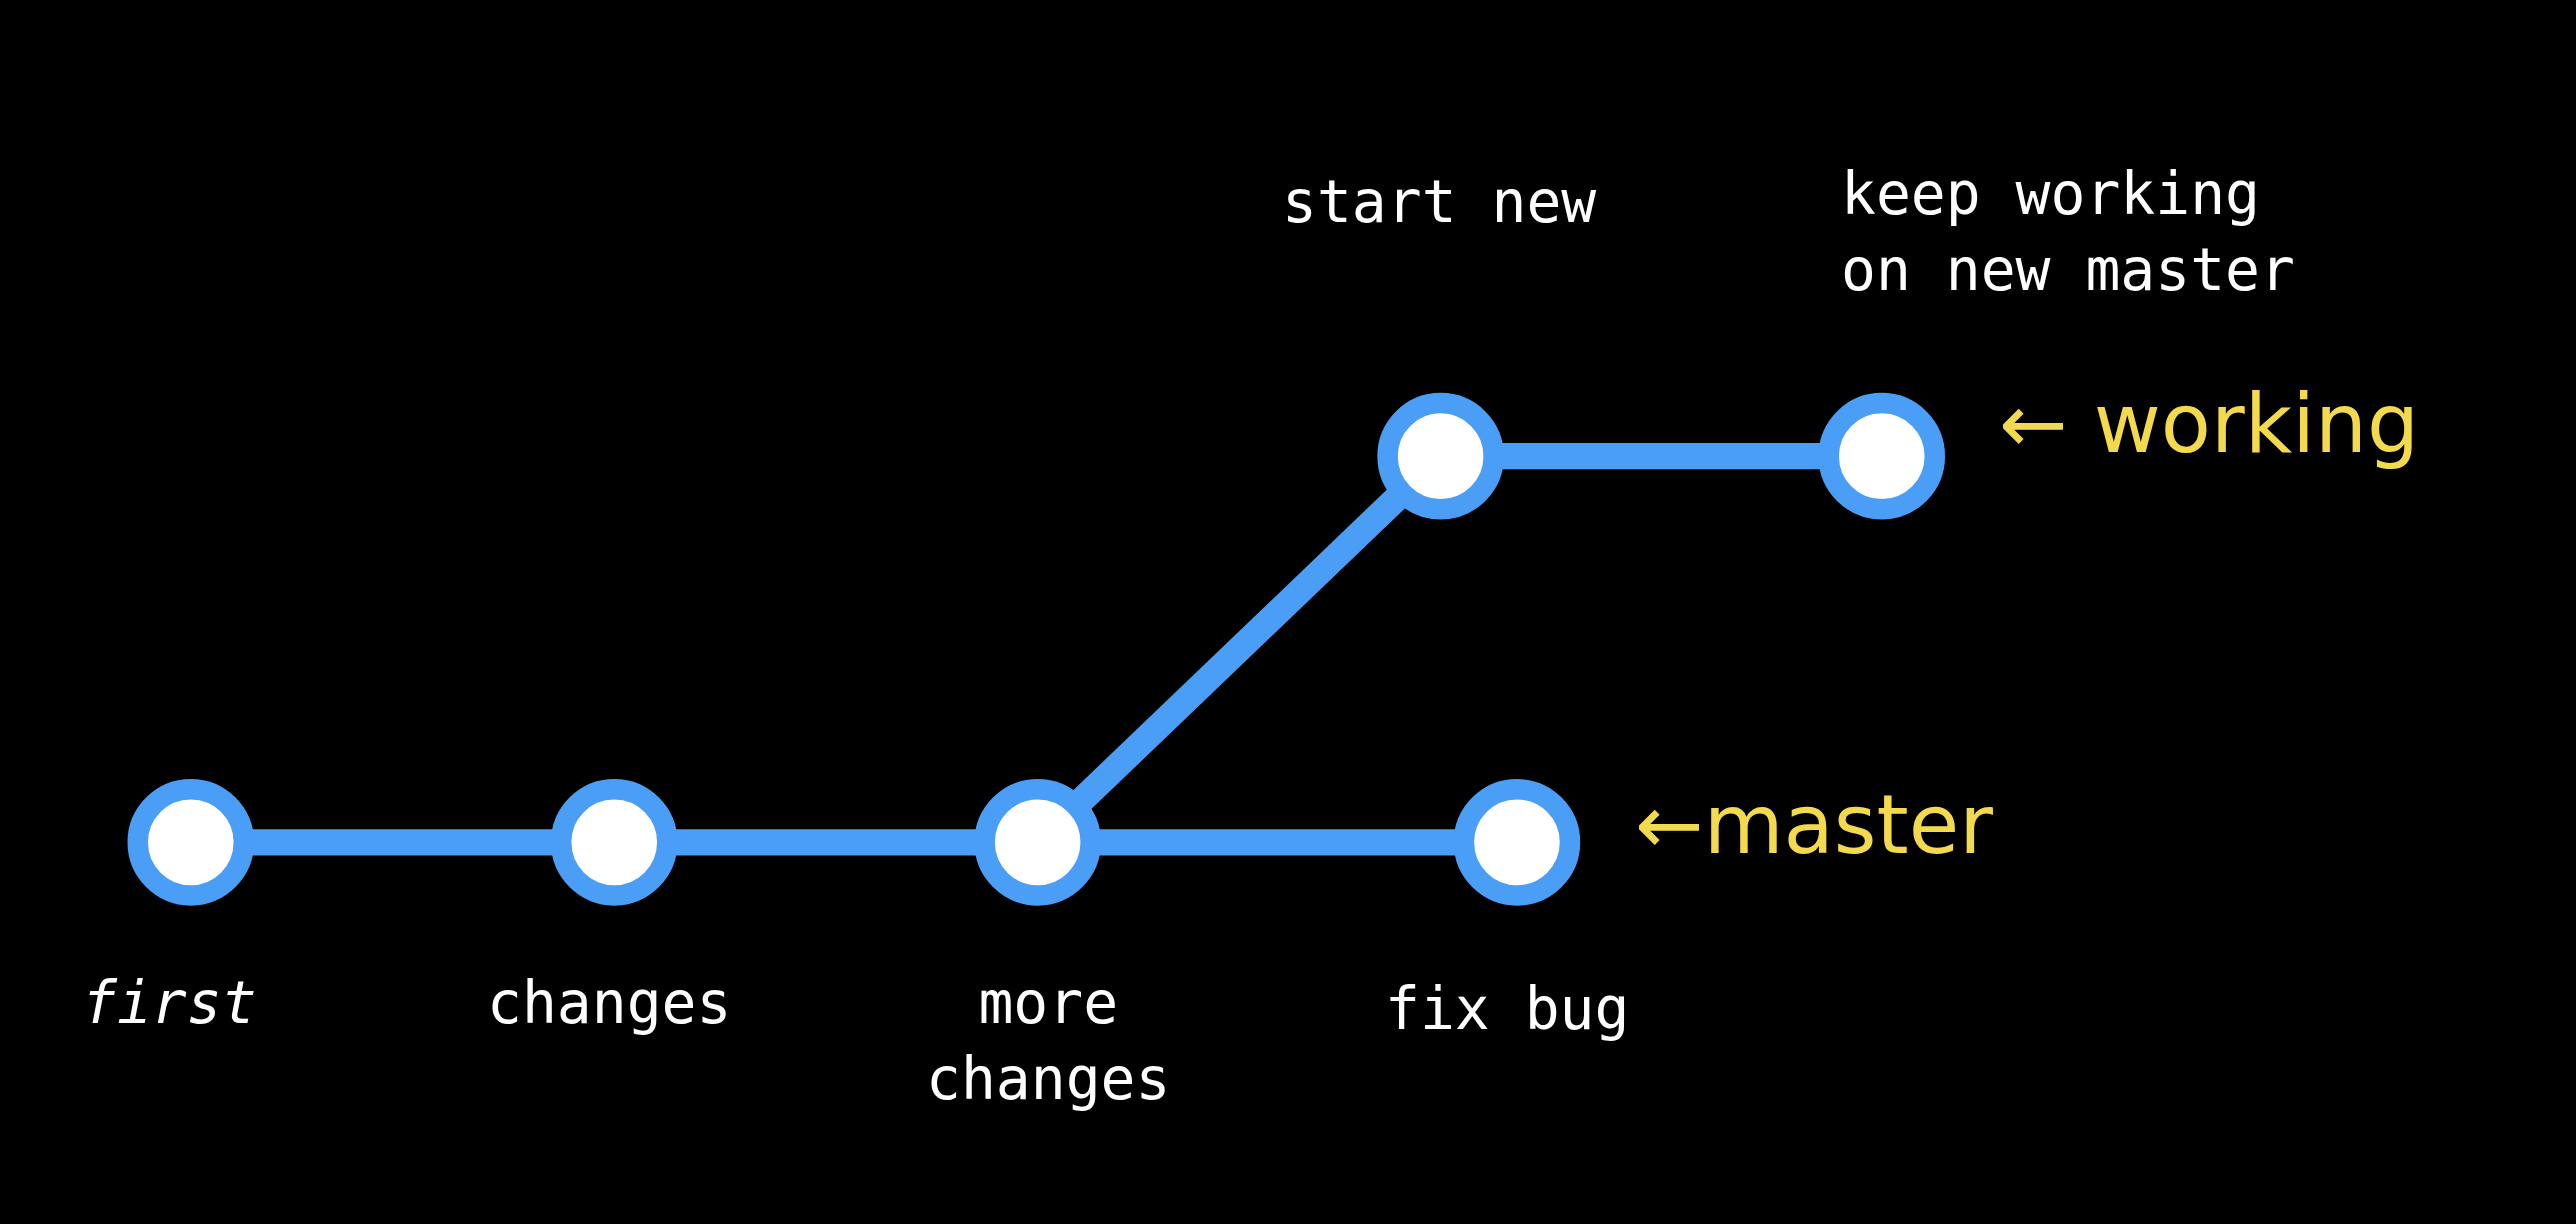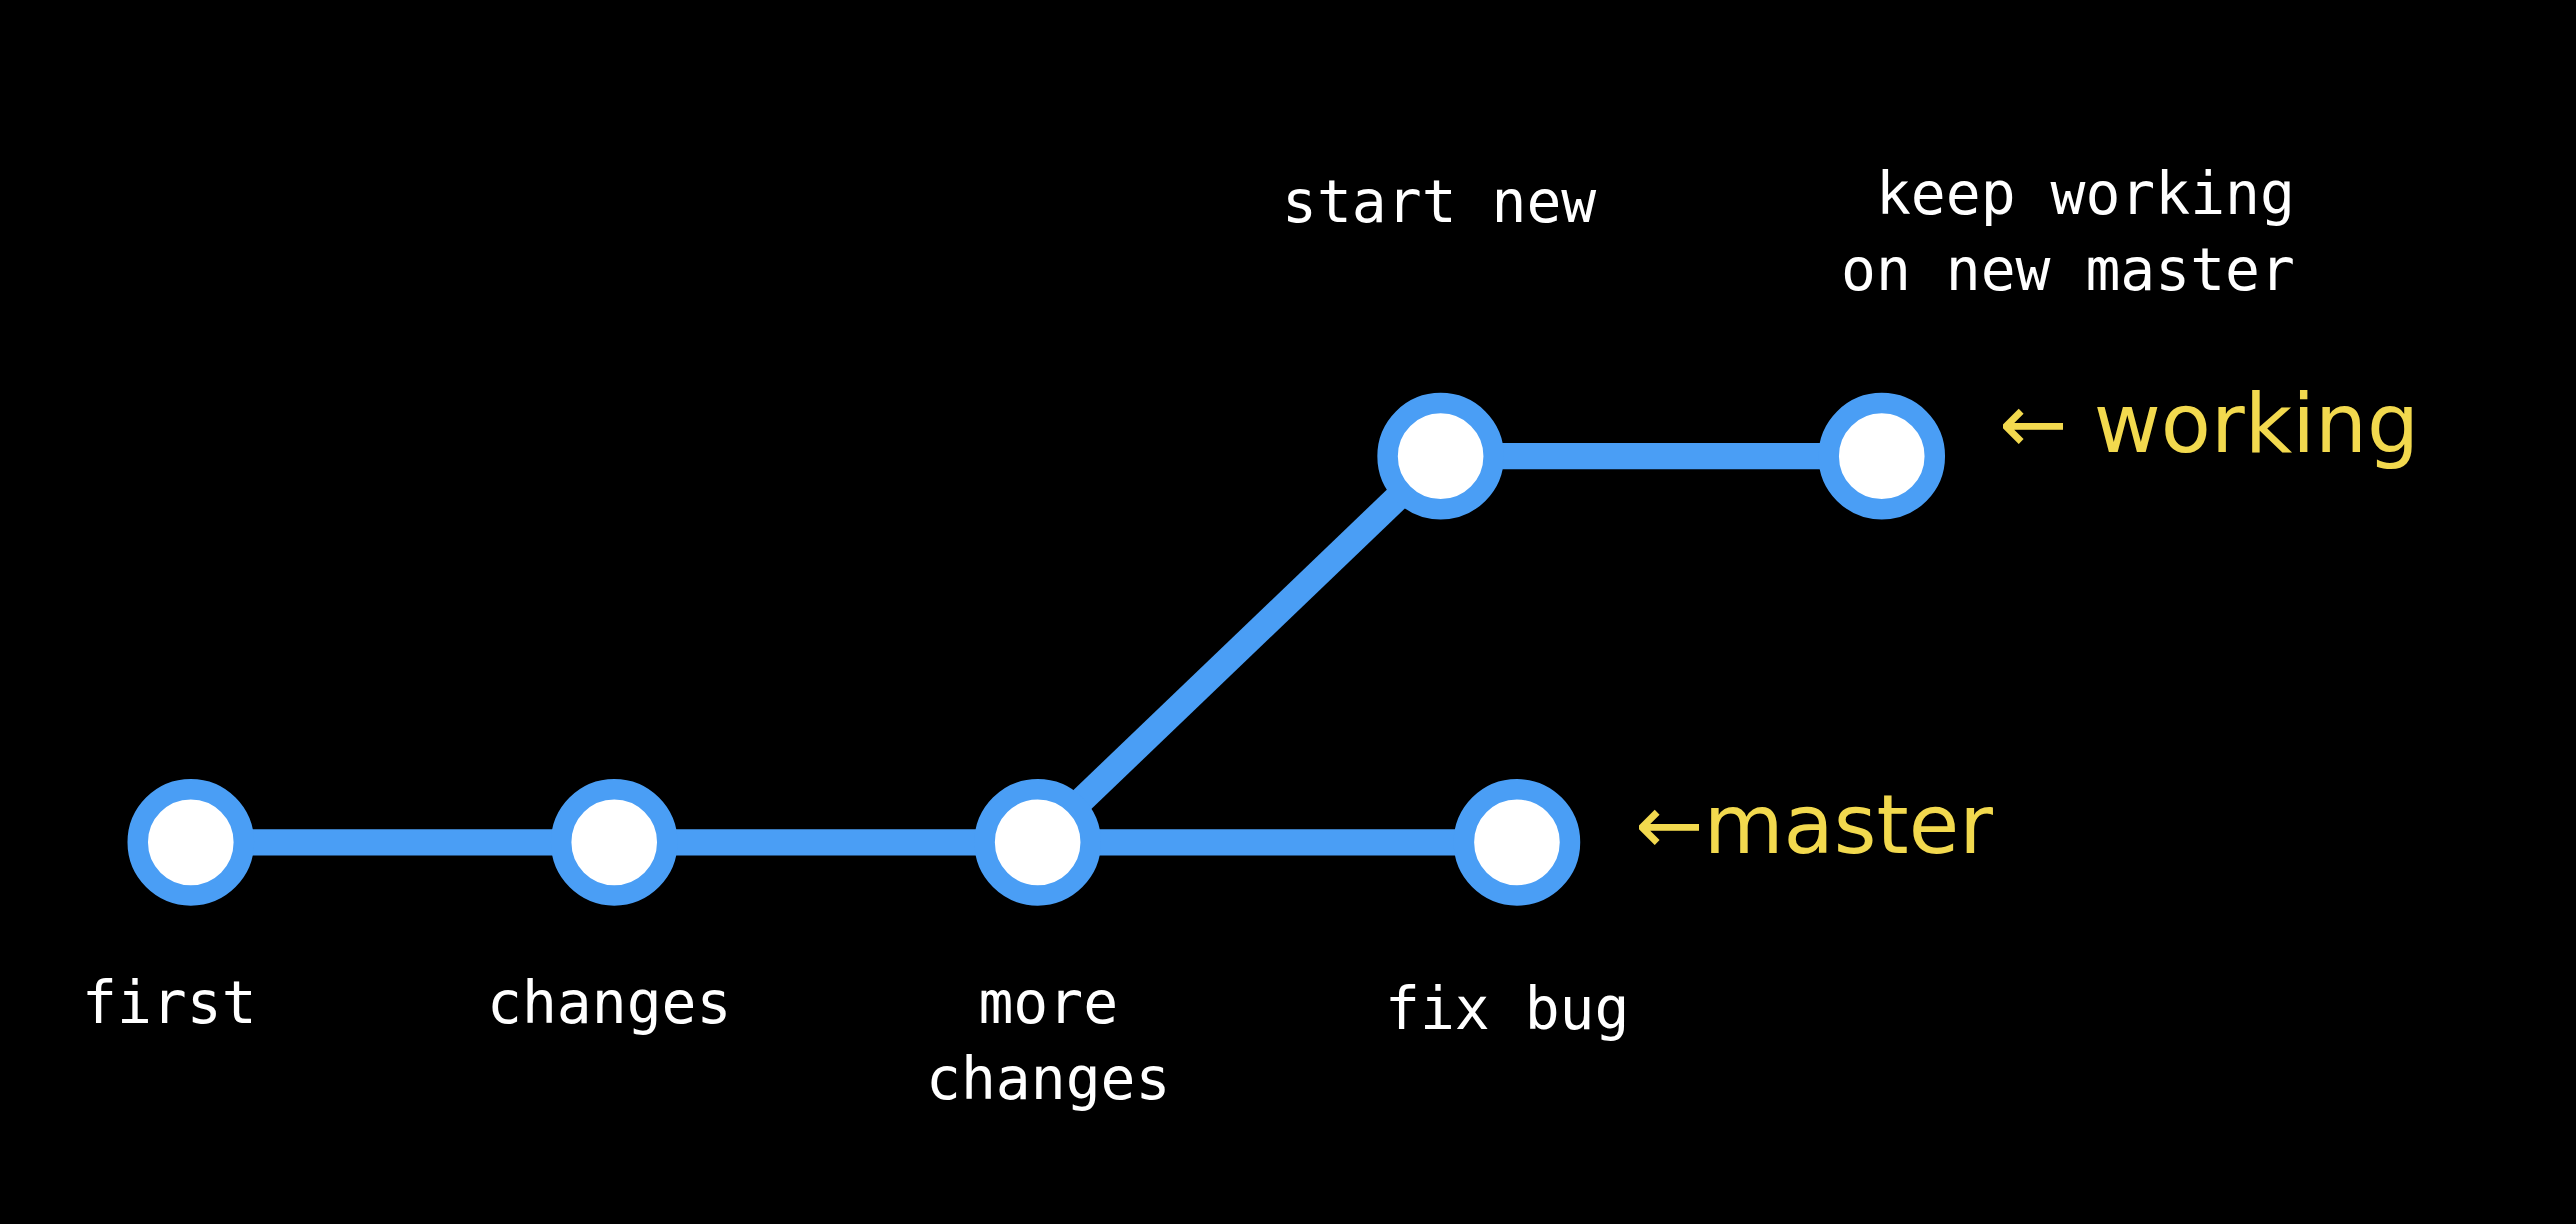--- a/index.html
+++ b/index.html
@@ -64,23 +64,23 @@
       <circle cx="1115" cy="905" r="57" fill="#ffffff" stroke="#4a9ef5" stroke-width="22"></circle>
       <circle cx="1630" cy="905" r="57" fill="#ffffff" stroke="#4a9ef5" stroke-width="22"></circle>
       <circle cx="1548" cy="490" r="57" fill="#ffffff" stroke="#4a9ef5" stroke-width="22"></circle>
       <circle cx="2022" cy="490" r="57" fill="#ffffff" stroke="#4a9ef5" stroke-width="22"></circle>
     </g>
 
   </svg>
 
   <div class="commit-label" style="left:1282px; top:164px;text-align:right;"><span>start new</span><br></div>
 
-  <div class="commit-label" style="left:1841px; top:156px;text-align:right;"><span>keep working</span><br><span>on new master</span></div>
+  <div class="commit-label" style="left:1841px; top:156px;"><span>keep working</span><br><span>on new master</span></div>
 
-  <div class="commit-label" style="left:82px; top:965px;"><span>first</span><br></div>
+  <div class="commit-label" style="left:82px; top:965px;font-style:italic;"><span>first</span><br></div>
 
   <div class="commit-label" style="left:487px; top:965px;"><span>changes</span></div>
 
   <div class="commit-label" style="left:926px; top:965px;text-align:center;"><span>more</span><br><span>changes</span></div>
 
   <div class="commit-label" style="left:1385px; top:971px;"><span>fix bug</span></div>
 
   <div class="branch-pointer" style="left:1999px; top:379px;">← working</div>
 
   <div class="branch-pointer" style="left:1635px; top:780px;">←master</div>

